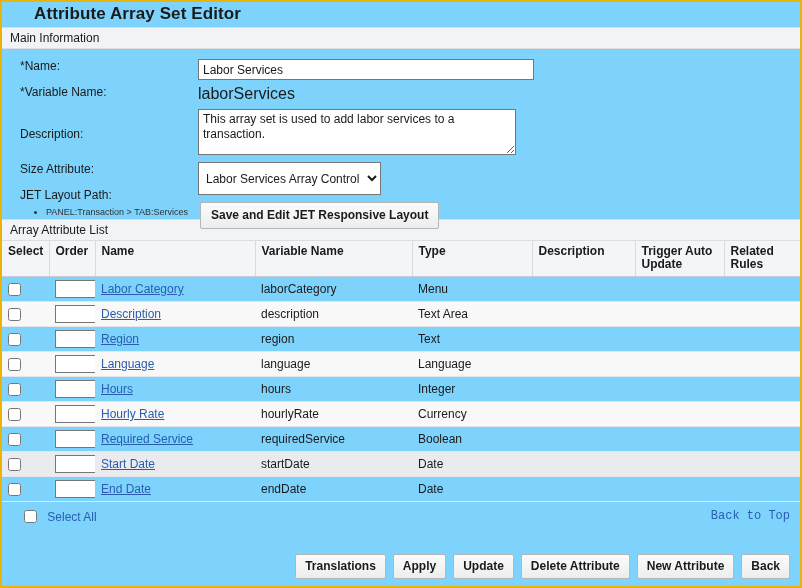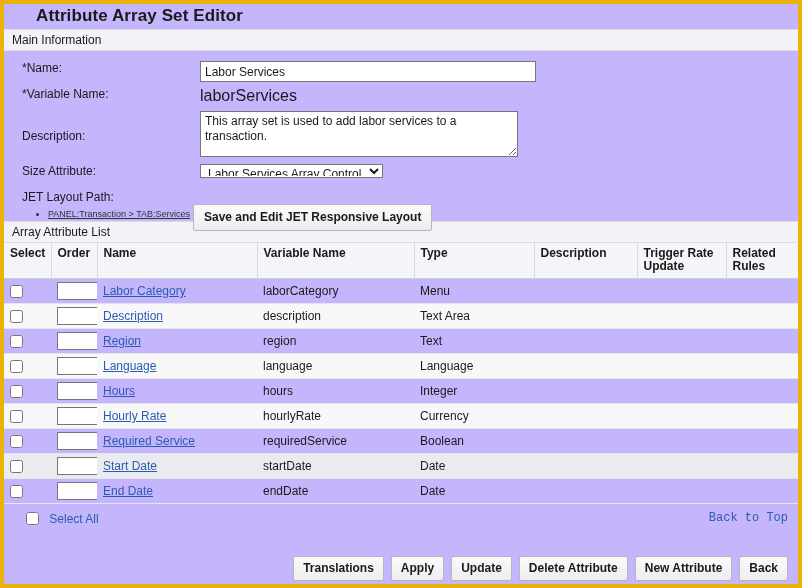--- a/index.html
+++ b/index.html
@@ -11,22 +11,22 @@
     font-family: "Liberation Sans", sans-serif;
     font-size: 12px;
     color: #222222;
     -webkit-font-smoothing: antialiased;
   }
   #page {
     position: relative;
     width: 802px;
     height: 588px;
     box-sizing: border-box;
-    border: 4px solid #eab308;
-    background: #c4b5fd;
+    border: 2px solid #eab308;
+    background: #7dd3fc;
     overflow: hidden;
   }
 
   
   .topbar {
     position: relative;
     height: 25px;
   }
   .page-title {
     position: absolute;
@@ -114,57 +114,56 @@
   }
 
   select.sel {
     font-family: "Liberation Sans", sans-serif;
     font-size: 12px;
     color: #1a1a1a;
     box-sizing: border-box;
     border: 1px solid #767676;
     background: #ffffff;
     padding: 1px 3px;
-    height: 14px;
+    height: 33px;
     outline: none;
   }
 
   .static-val {
     font-size: 16px;
     color: #1a1a1a;
   }
 
   .jet-path-list {
     position: absolute;
     left: 30px;
     margin: 0;
     padding: 0 0 0 14px;
     list-style: disc;
     font-size: 9px;
     color: #333333;
-    text-decoration: underline;
   }
   .jet-path-list li { line-height: 11px; }
 
   button.btn {
     font-family: "Liberation Sans", sans-serif;
     font-size: 12px;
     font-weight: bold;
     color: #1a1a1a;
     background: linear-gradient(#fbfbfb, #eceded);
     border: 1px solid #b4b6b8;
     border-radius: 2px;
     padding: 5px 9px;
     cursor: pointer;
     line-height: 13px;
     white-space: nowrap;
   }
   #jet-layout-button {
     position: absolute;
-    left: 189px;
+    left: 198px;
     padding: 6px 10px;
   }
 
   
   table.attr-table {
     width: 100%;
     border-collapse: collapse;
     table-layout: fixed;
     font-size: 12px;
   }
@@ -316,21 +315,21 @@
       <col style="width:78px">
     </colgroup>
     <thead>
       <tr>
         <th>Select</th>
         <th>Order</th>
         <th>Name</th>
         <th>Variable Name</th>
         <th>Type</th>
         <th>Description</th>
-        <th>Trigger Rate Update</th>
+        <th>Trigger Auto Update</th>
         <th style="text-align:left;">Related Rules</th>
       </tr>
     </thead>
     <tbody id="attr-table-body">
         <tr>
           <td class="c-select"><input type="checkbox" class="cb" style=""></td>
           <td class="c-order"><input type="text" class="order-box" value="1" style=""></td>
           <td><a class="rowlink" href="#">Labor Category</a></td>
           <td>laborCategory</td>
           <td>Menu</td>

